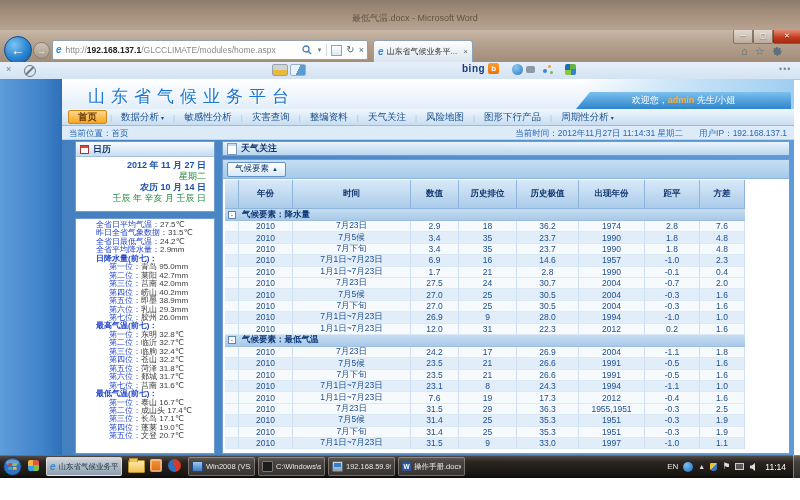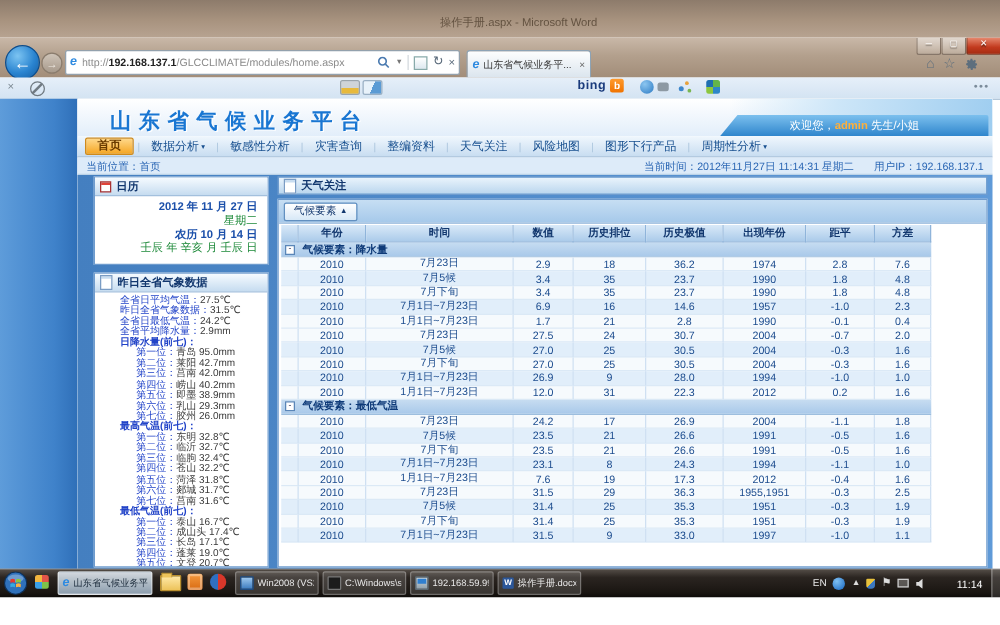--- a/index.html
+++ b/index.html
@@ -73,21 +73,21 @@
     background:conic-gradient(#63b54a 0 25%,#2e87c8 0 50%,#8cc63e 0 75%,#1f6fb0 0)}
   .c2-dots{left:779px;top:64px;font-size:9px;color:#7b8b9a;letter-spacing:1px}
   .page-left{left:0;top:79px;width:62px;height:376px;
     background:linear-gradient(90deg,#5e9cda,#3f82ca 70%,#2f6fb8)}
   .page{left:62px;top:79px;width:732px;height:376px;background:#fff}
 
   .page-header{position:absolute;left:0;top:0;width:732px;height:30px;
     background:linear-gradient(#ffffff,#e2eefa);overflow:hidden}
   .swoosh{position:absolute;right:0;top:0;width:280px;height:30px;
     background:linear-gradient(100deg,rgba(190,220,245,0) 25%,#cde6f8 55%,#9ecdf0)}
-  .site-title{position:absolute;left:26px;top:6px;font-size:17px;font-weight:bold;color:#1976d2;
+  .site-title{position:absolute;left:26px;top:6px;font-size:17px;font-weight:normal;color:#1976d2;
     letter-spacing:6px;text-shadow:1px 1px 0 #fff;white-space:nowrap}
   .welcome{position:absolute;right:3px;top:13px;width:215px;height:17px;
     background:linear-gradient(#7cc0ee,#2e85cc);border-radius:10px 2px 0 0;
     clip-path:polygon(14px 0,100% 0,100% 100%,0 100%);
     font-size:9px;color:#fff;text-align:center;line-height:17px;white-space:nowrap}
   .welcome .user{color:#ffb03a;font-weight:bold}
 
   .navbar{position:absolute;left:0;top:30px;width:732px;height:17px;
     background:linear-gradient(#f0f7fd,#c8ddf1);border-bottom:1px solid #9fbcd8;
     display:flex;align-items:center;padding-left:6px;box-sizing:border-box}
@@ -136,21 +136,21 @@
   .main-panel{left:160px;top:19px;width:568px;height:295px}
   .toolbar{height:18px;background:linear-gradient(#c6def3,#a6c9ea);border-bottom:1px solid #8fb4da;
     display:flex;align-items:center;padding-left:4px}
   .elem-btn{height:13px;padding:0 7px;background:linear-gradient(#ffffff,#d7e8f7);
     border:1px solid #6290c0;border-radius:2px;font-size:8.5px;color:#12376e;
     display:flex;align-items:center;gap:3px;cursor:default}
   .elem-btn .up{font-size:6px}
 
   .tbl{position:absolute;left:2px;top:20px;width:520px}
   .tr{display:flex;height:11.4px}
-  .tr.head{height:14px}
+  .tr.head{height:29px}
   .th{flex:none;background:linear-gradient(#d9e9f8,#abcbea);border-right:1px solid #8fb4da;
     border-bottom:1px solid #8fb4da;font-size:8.5px;font-weight:bold;color:#12376e;
     display:flex;align-items:center;justify-content:center;box-sizing:border-box;white-space:nowrap}
   .g-row{height:11px;background:linear-gradient(#c6dcf1,#a9c9ea);border-bottom:1px solid #9dbede;
     display:flex;align-items:center}
   .g-exp{width:8px;height:8px;margin-left:3px;background:#fff;border:1px solid #5a86b8;
     font-size:7px;line-height:6px;text-align:center;color:#335;box-sizing:border-box}
   .g-label{font-size:8.5px;font-weight:bold;color:#0e3a78;margin-left:6px;white-space:nowrap}
   .td{flex:none;border-right:1px solid #cfe0f2;border-bottom:1px solid #dbe9f6;font-size:8.5px;
     color:#1c4c8e;display:flex;align-items:center;justify-content:center;box-sizing:border-box;
@@ -191,30 +191,30 @@
   .tico.word{background:#2b579a;color:#fff;font-size:6.5px;font-weight:bold;text-align:center;line-height:9px}
   .tico.word::before{content:"W"}
   .tray{right:14px;top:457px;height:19px;position:absolute;display:flex;align-items:center;gap:5px}
   .t-lang{font-size:8px;color:#e8e8e8}
   .t-blue{width:10px;height:10px;border-radius:50%;background:radial-gradient(circle at 35% 30%,#7fc0f2,#1565c0)}
   .t-caret{font-size:7px;color:#ddd}
   .t-shield{width:7px;height:8px;border-radius:1px 1px 3px 3px;
     background:linear-gradient(135deg,#e8c23c 50%,#3c78c0 50%)}
   .t-flag{font-size:9px;color:#ddd;line-height:1}
   .t-net{width:9px;height:7px;border:1px solid #ccc;background:rgba(255,255,255,.25);box-sizing:border-box}
-  .t-time{font-size:8.5px;color:#fff;margin-left:19px}
+  .t-time{font-size:8.5px;color:#fff;margin-left:2px}
   .show-desktop{right:0;top:455px;width:6px;height:23px;background:rgba(255,255,255,.12);
     border-left:1px solid rgba(255,255,255,.35)}
   .bottom-strip{left:0;top:478px;width:800px;height:22px;background:#fff}
 </style>
 </head>
 <body>
 
 <div class="abs desktop-top"></div>
-<div class="abs behind-title">操作手册.aspx - Microsoft Word</div>
+<div class="abs behind-title">最低气温.docx - Microsoft Word</div>
 
 <div class="abs chrome1"></div>
 <div class="abs nav-btn back-btn">
     <span>←</span>
   </div>
 <div class="abs nav-btn fwd-btn">
     <span>→</span>
   </div>
 
 <div class="abs urlbar">
@@ -338,24 +338,20 @@
       </div>
       <div class="cal-body">
         <div class="c-blue">2012 年 11 月 27 日</div>
         <div class="c-green">星期二</div>
         <div class="c-blue">农历 10 月 14 日</div>
         <div class="c-green">壬辰 年 辛亥 月 壬辰 日</div>
       </div>
     </div>
 
     <div class="panel yest-panel">
-      <div class="phead">
-        <span class="doc-ico"></span>
-        <span>昨日全省气象数据</span>
-      </div>
       <div class="yest-body">
           <div class="y-line"><span class="y-lbl">全省日平均气温：</span><span class="y-val">27.5℃</span></div>
           <div class="y-line"><span class="y-lbl">昨日全省气象数据：</span><span class="y-val">31.5℃</span></div>
           <div class="y-line"><span class="y-lbl">全省日最低气温：</span><span class="y-val">24.2℃</span></div>
           <div class="y-line"><span class="y-lbl">全省平均降水量：</span><span class="y-val">2.9mm</span></div>
           <div class="y-line y-sec">日降水量(前七)：</div>
           <div class="y-line rank"><span class="y-lbl">第一位：</span><span class="y-val">青岛 95.0mm</span></div>
           <div class="y-line rank"><span class="y-lbl">第二位：</span><span class="y-val">莱阳 42.7mm</span></div>
           <div class="y-line rank"><span class="y-lbl">第三位：</span><span class="y-val">莒南 42.0mm</span></div>
           <div class="y-line rank"><span class="y-lbl">第四位：</span><span class="y-val">崂山 40.2mm</span></div>

